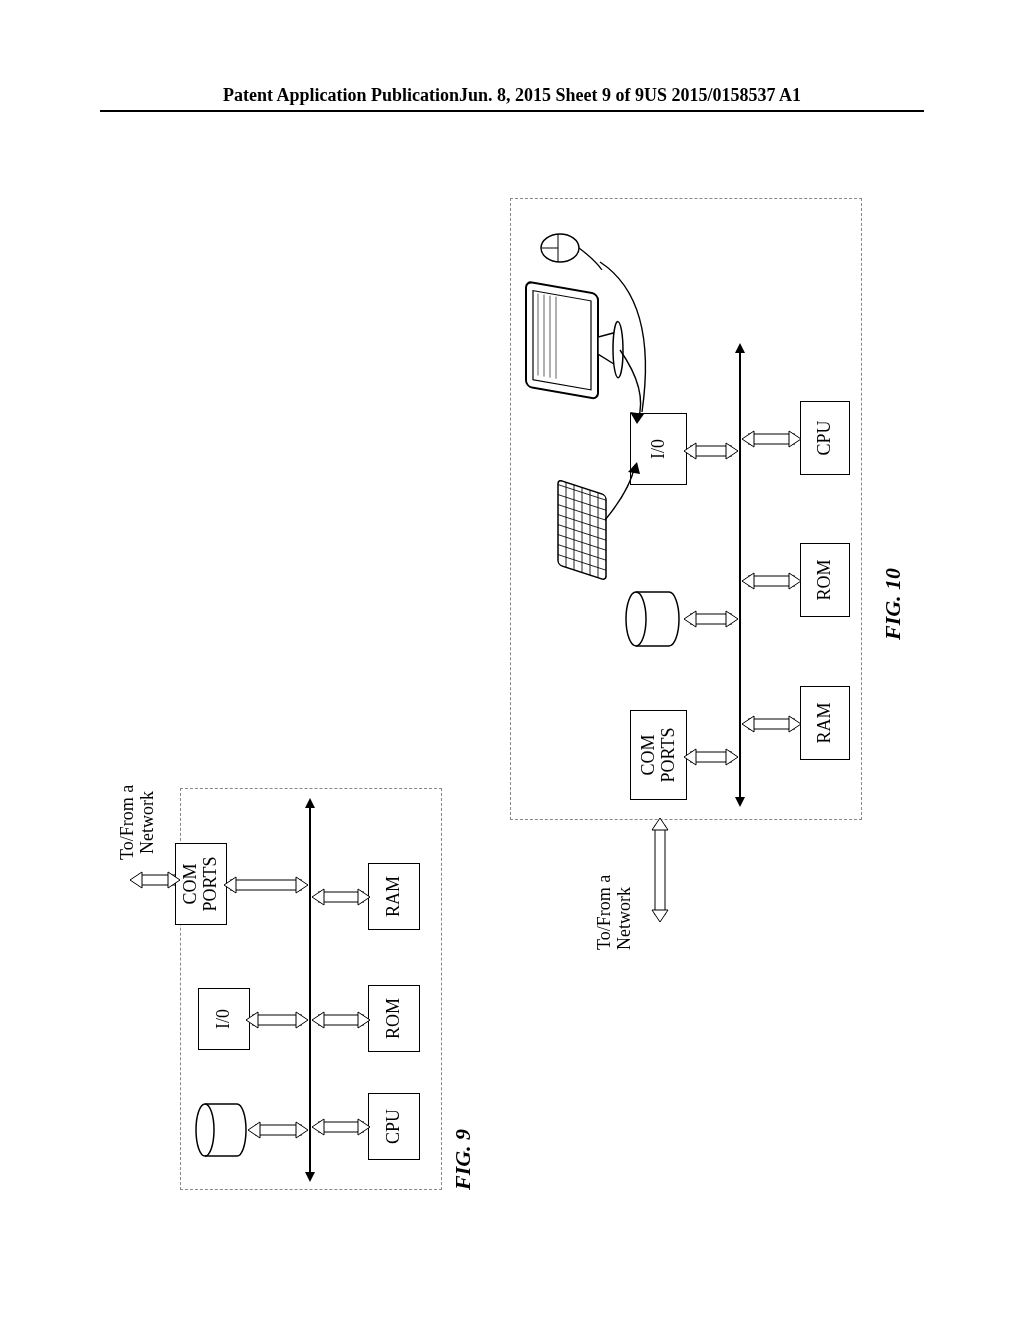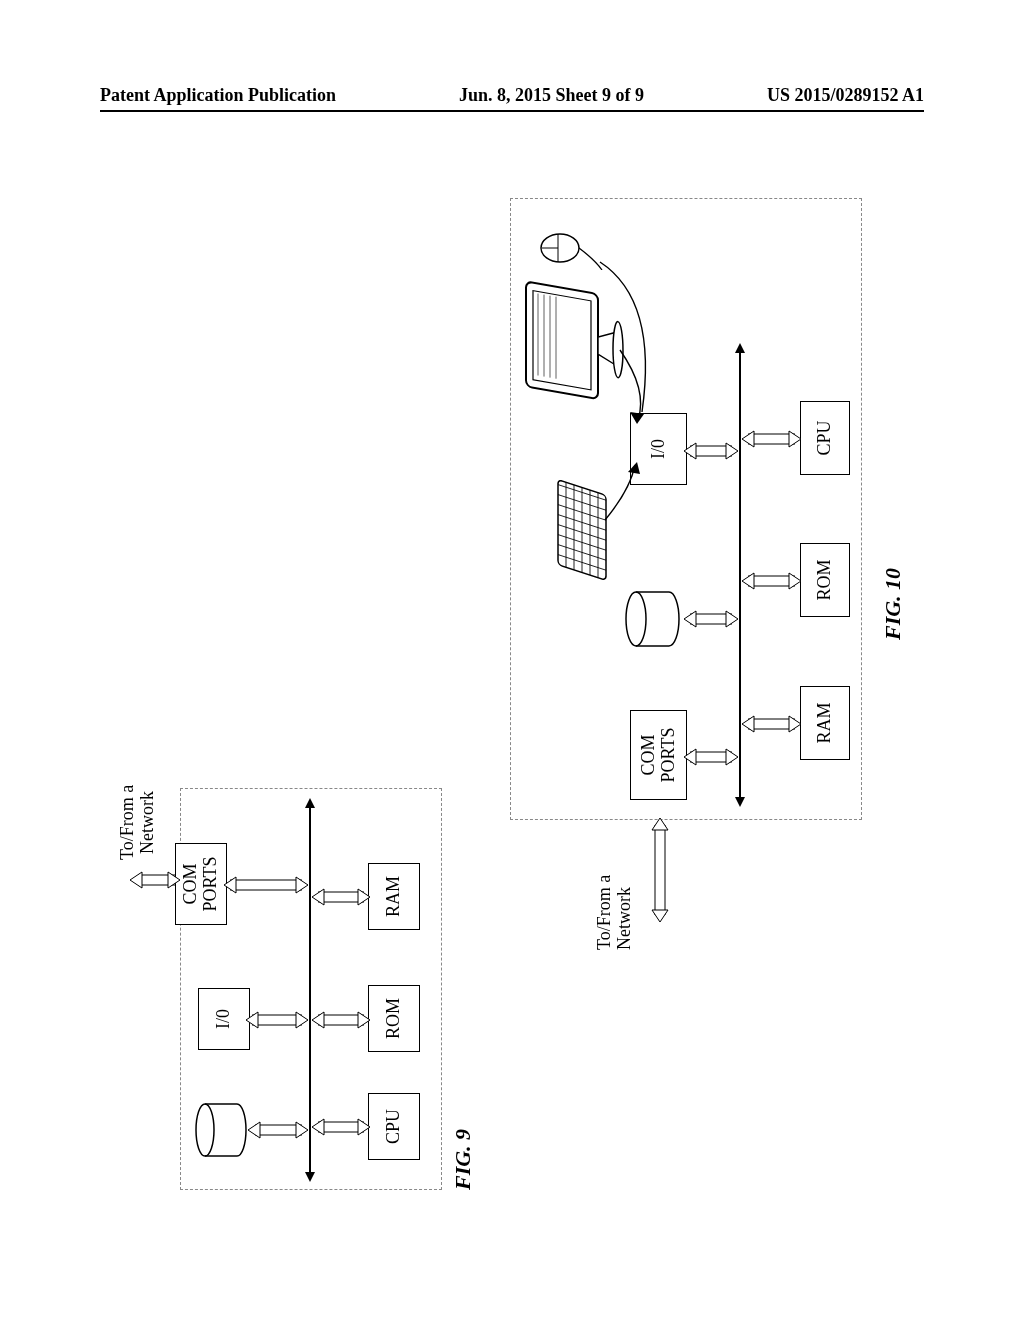--- a/index.html
+++ b/index.html
@@ -12,21 +12,21 @@
     position: relative;
   }
   .header {
     position: absolute;
     top: 85px;
     left: 0;
     width: 1024px;
     padding: 0 100px;
     box-sizing: border-box;
     display: flex;
-    justify-content: space-between;
+    justify-content: center;
     font-size: 18px;
     font-weight: bold;
   }
   .hr {
     position: absolute;
     top: 110px;
     left: 100px;
     width: 824px;
     border-top: 2px solid #000;
   }
@@ -82,21 +82,21 @@
     top: 0;
     pointer-events: none;
   }
 </style>
 </head>
 <body>
 
 <div class="header">
   <span>Patent Application Publication</span>
   <span>Jun. 8, 2015   Sheet 9 of 9</span>
-  <span>US 2015/0289152 A1</span>
+  <span>US 2015/0158537 A1</span>
 </div>
 <div class="hr"></div>
 
 <div class="page">
   <div class="content">
 
     <div class="dashed-box" style="left:40px; top:80px; width:400px; height:260px;"></div>
 
     <svg class="overlay" style="left:70px; top:95px; width:60px; height:55px;" viewBox="0 0 60 55">
       <ellipse cx="30" cy="10" rx="26" ry="9" fill="#fff" stroke="#000" stroke-width="1.5"></ellipse>

